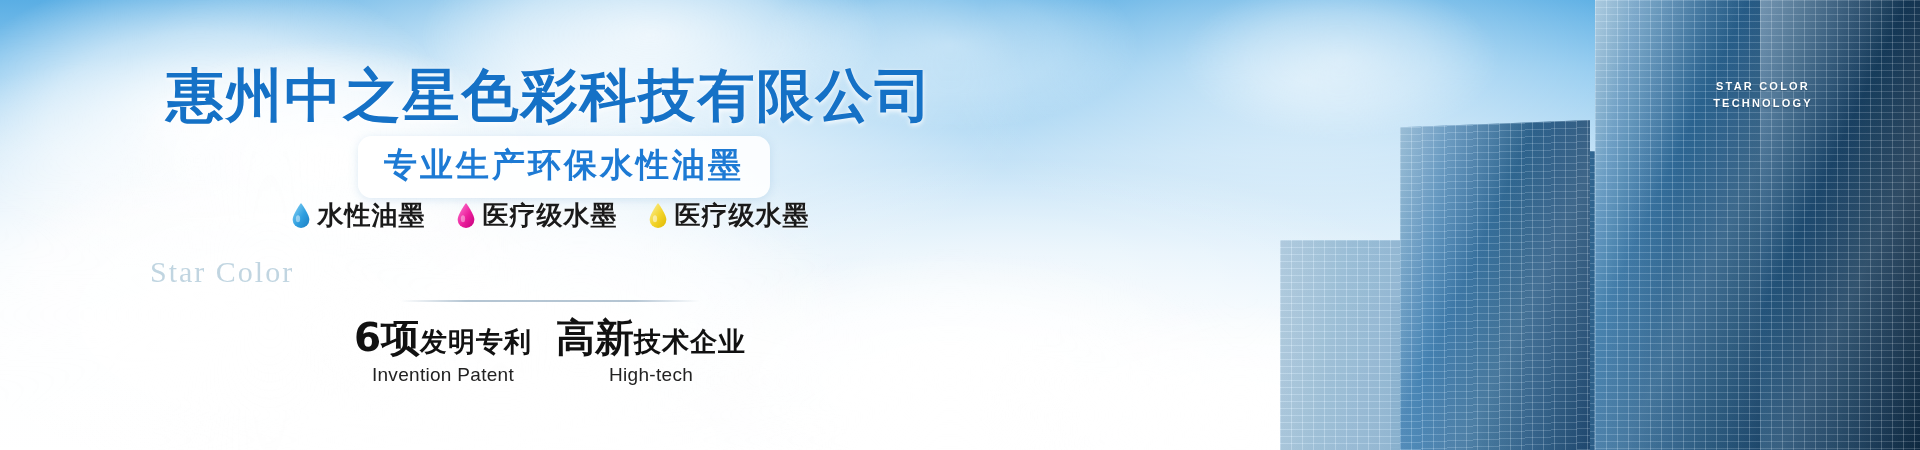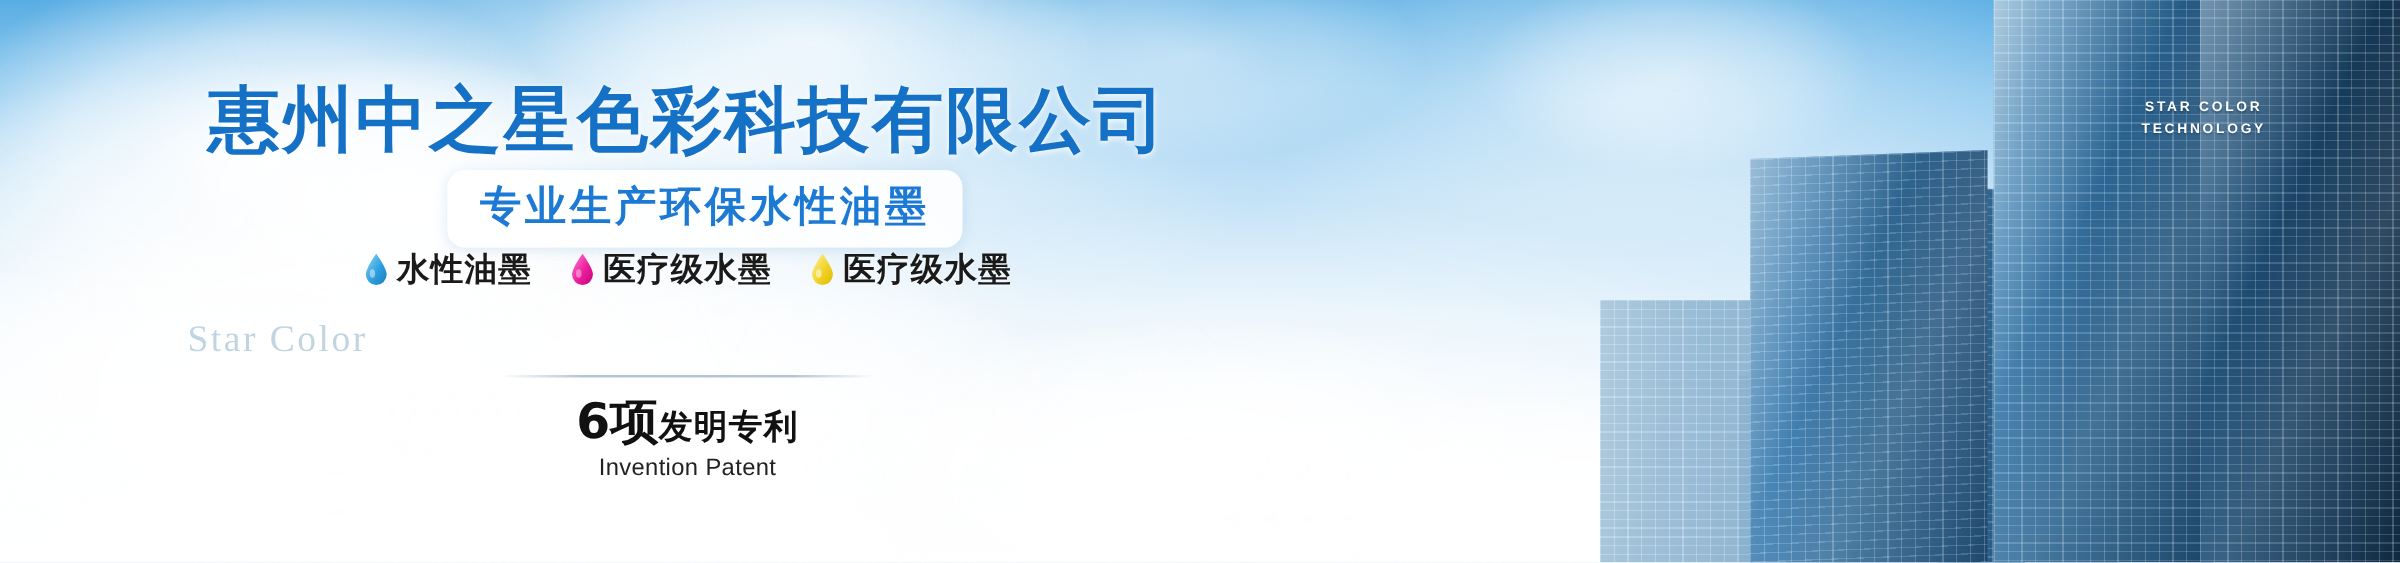--- a/index.html
+++ b/index.html
@@ -357,17 +357,23 @@
 
     <div class="certs">
 
       <div class="cert">
         <div class="cert-cn">
           <span class="cert-big">6项</span><span class="cert-small">发明专利</span>
         </div>
         <div class="cert-en">Invention Patent</div>
       </div>
 
+      <div class="cert">
+        <div class="cert-cn">
+          <span class="cert-big">高新</span><span class="cert-small">技术企业</span>
+        </div>
+        <div class="cert-en">High-tech</div>
+      </div>
 
     </div>
 
   </div>
 </div>
 
 </body></html>

